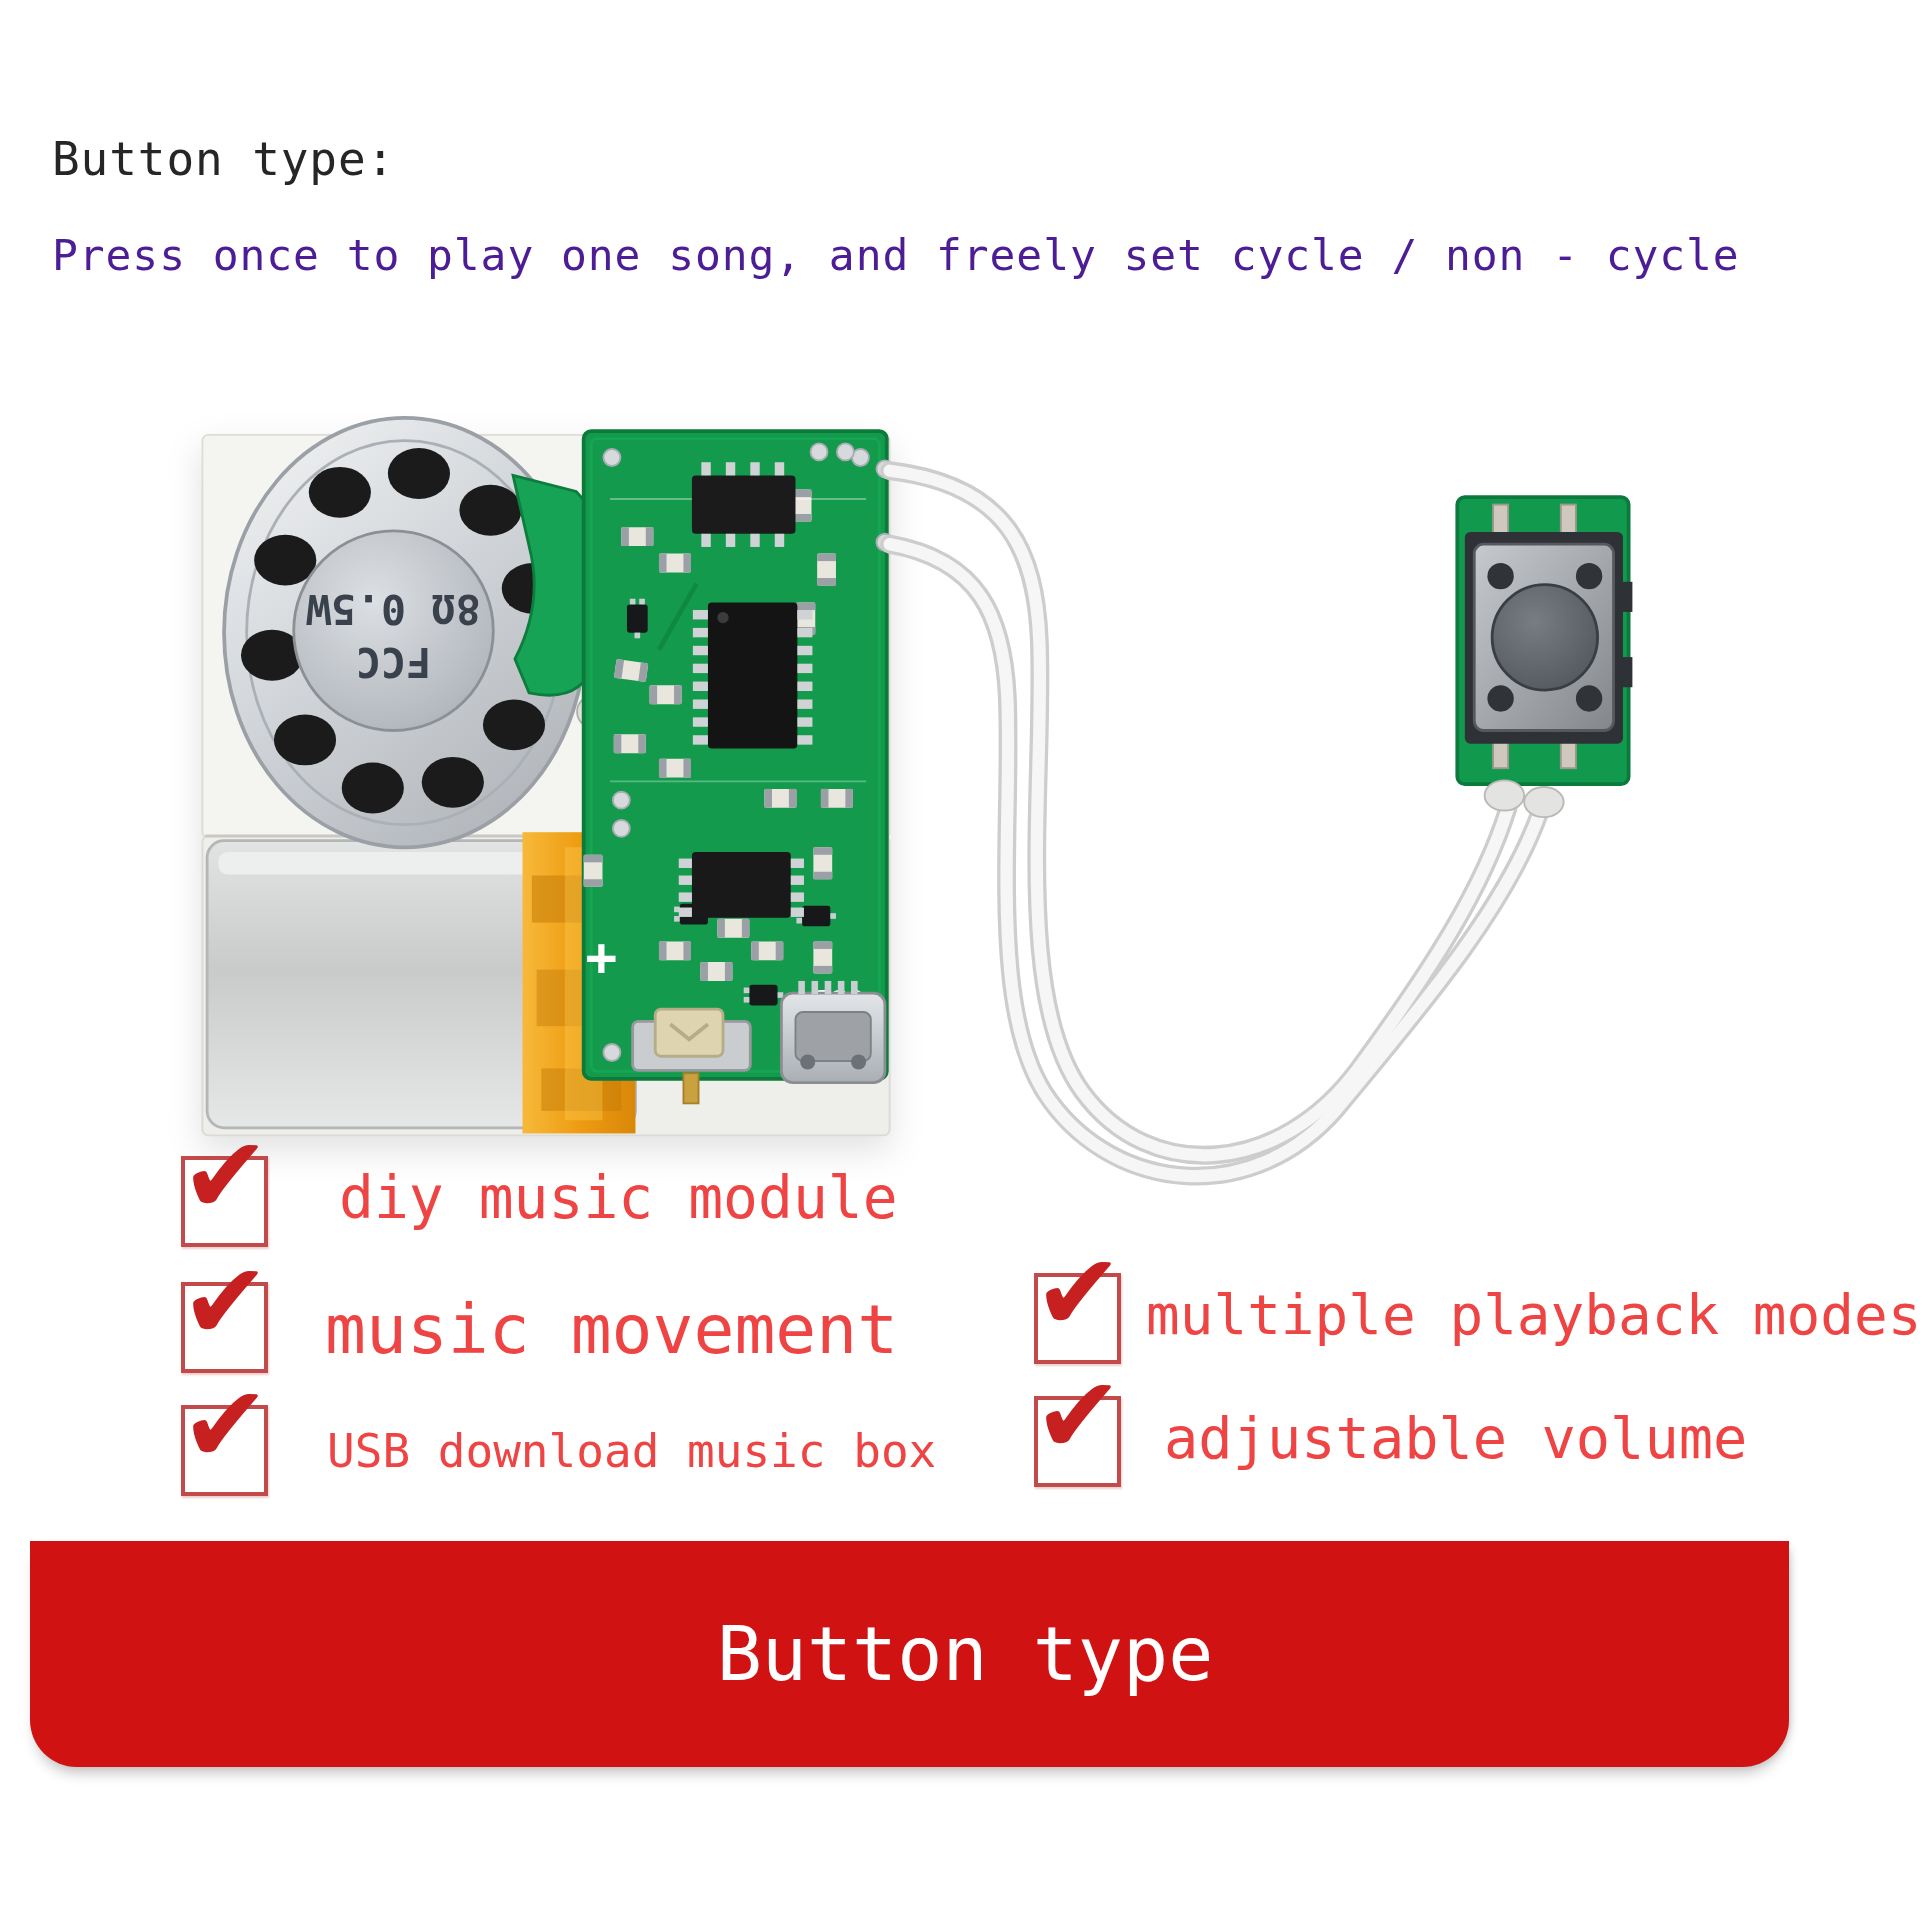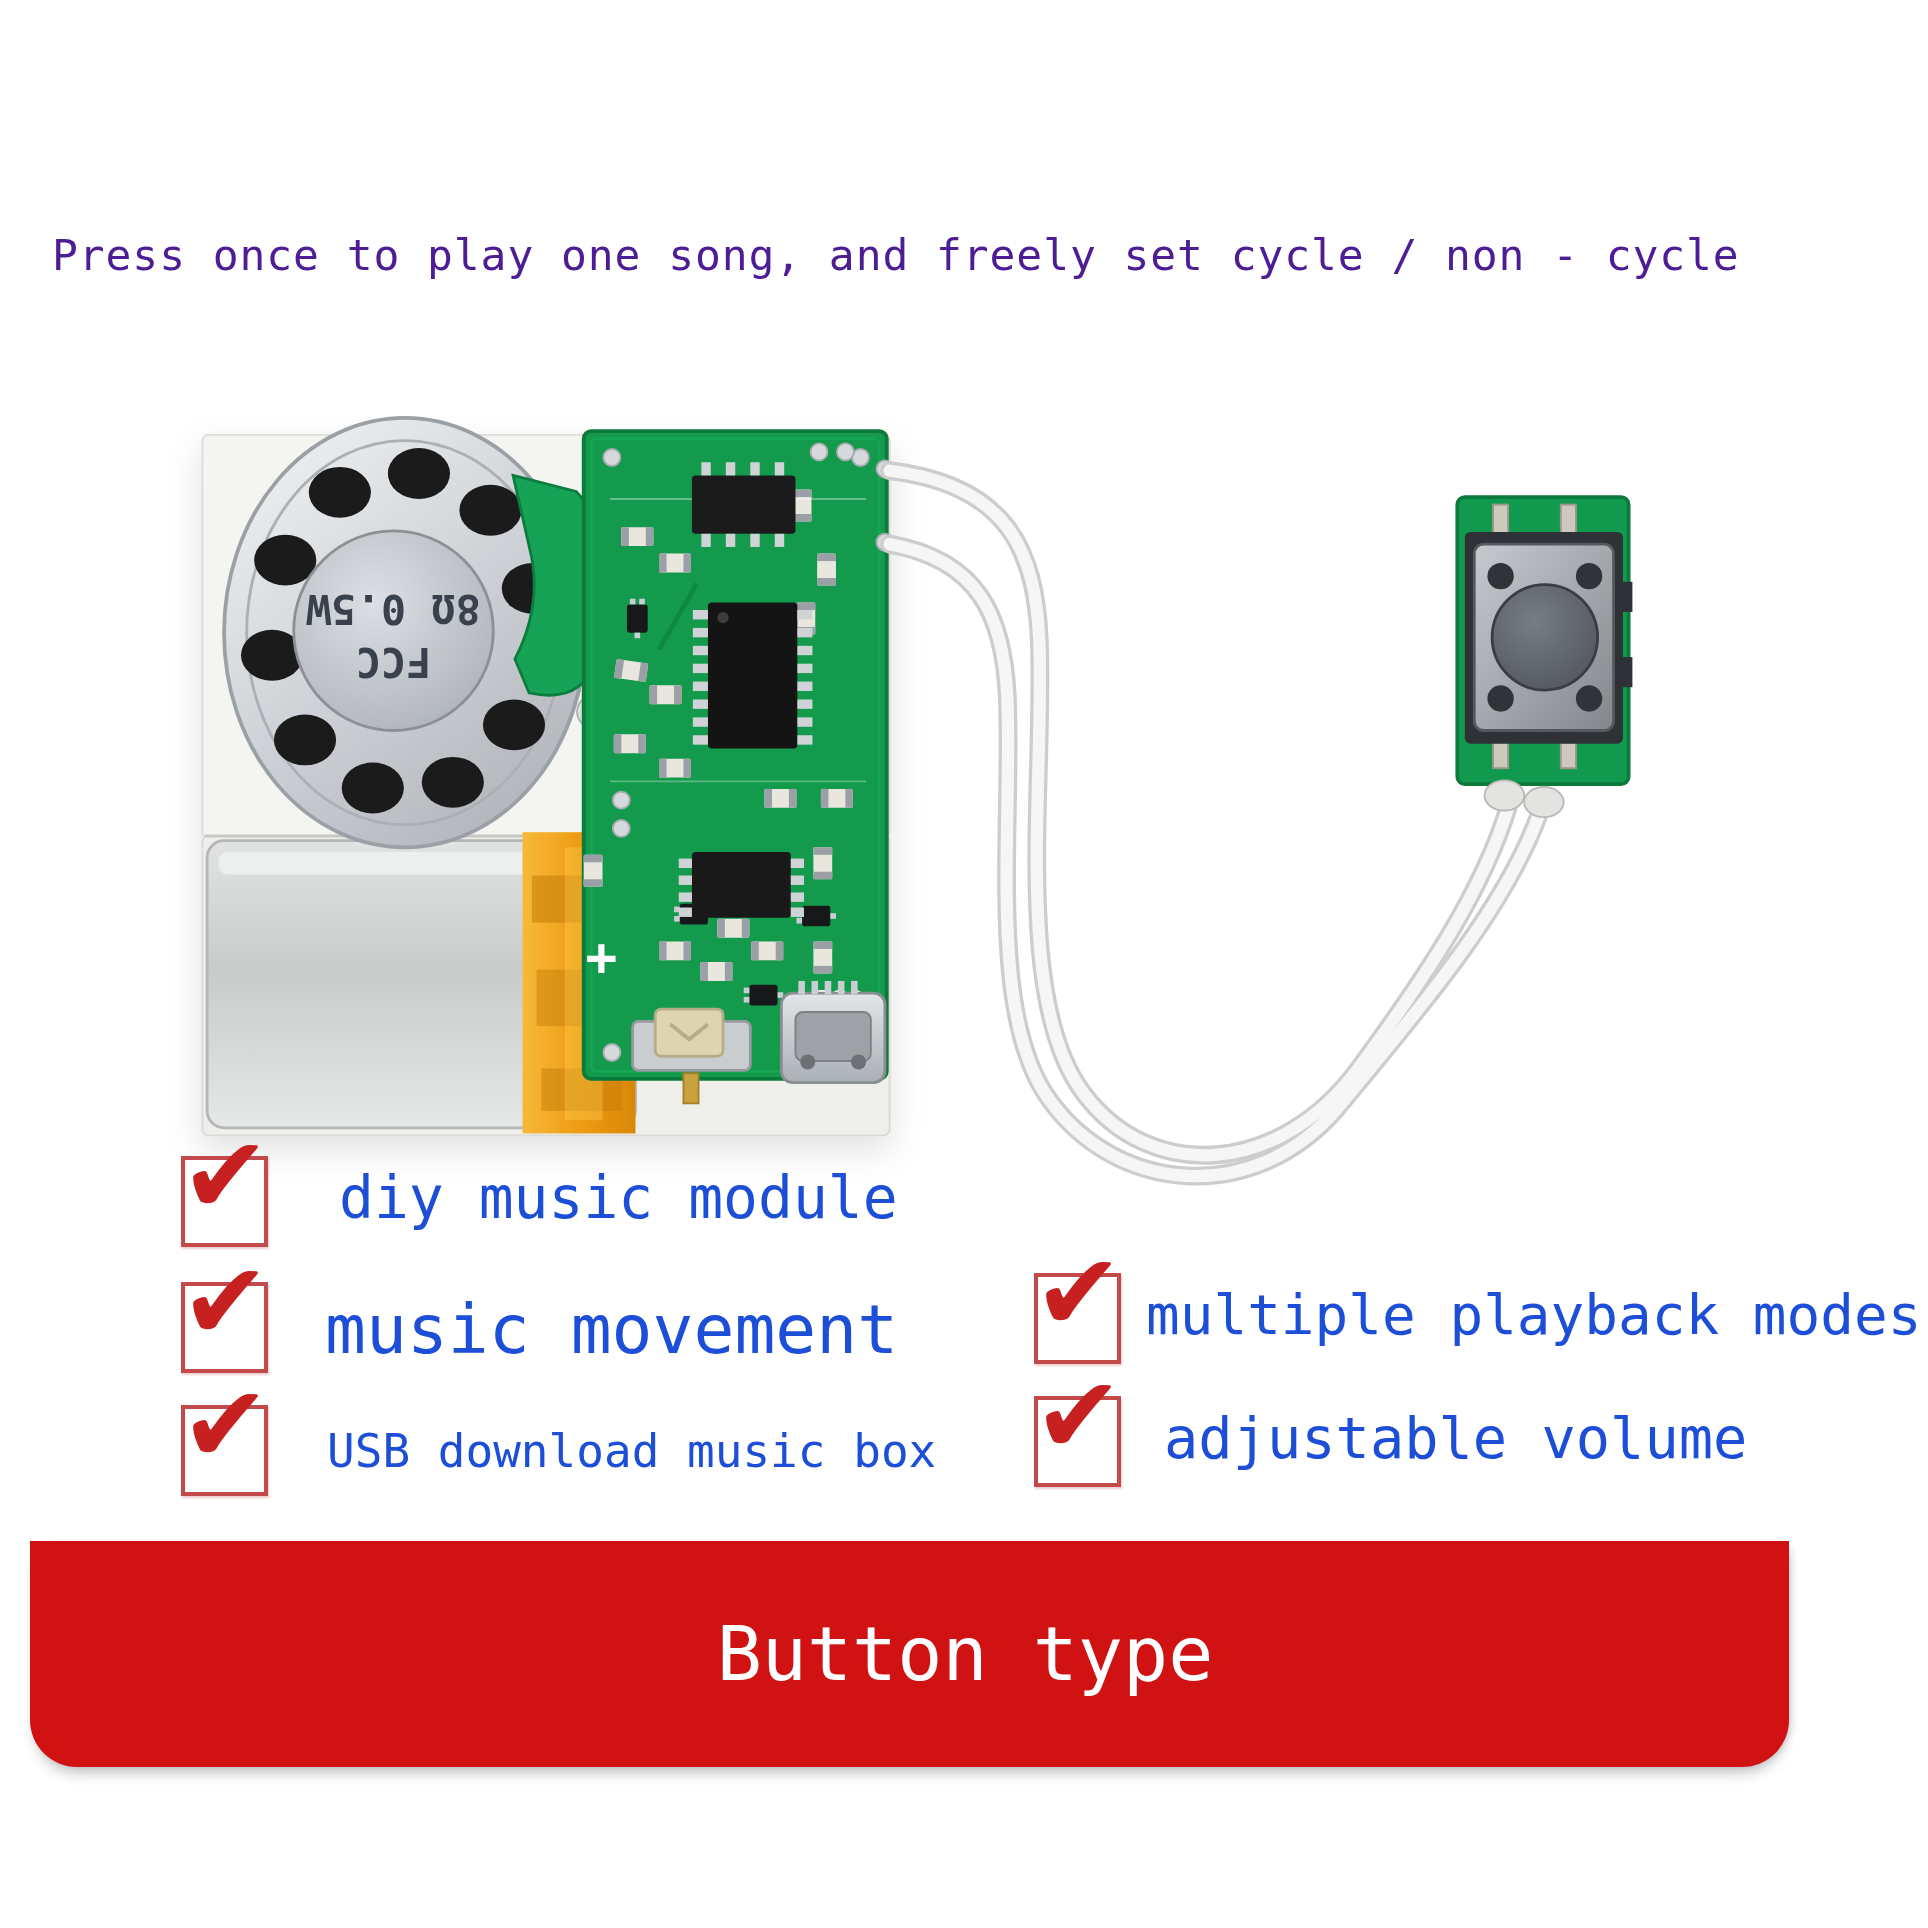--- a/index.html
+++ b/index.html
@@ -7,21 +7,21 @@
   .canvas{position:relative;width:1928px;height:1928px;background:#fff;overflow:hidden;}
 
   .title{position:absolute;left:52px;top:132px;font-size:46px;color:#262626;letter-spacing:0.9px;white-space:nowrap;}
   .subtitle{position:absolute;left:52px;top:230px;font-size:43px;color:#4c1d95;letter-spacing:0.9px;white-space:nowrap;}
 
   .photo{position:absolute;left:0;top:0;width:1928px;height:1928px;}
 
   .feature-row{position:absolute;height:104px;}
   .checkbox{position:relative;width:79px;height:83px;border:4.7px solid #c34a4a;background:#ffffff;box-shadow:0.9px 1.9px 1.9px rgba(180,60,60,.25);}
   .check{position:absolute;left:3.8px;top:-53px;font-size:122px;line-height:1;color:#c62020;font-weight:bold;}
-  .feature-label{position:absolute;white-space:nowrap;color:#1d4ed8;}
+  .feature-label{position:absolute;white-space:nowrap;color:#ef4444;}
 
   .row-l1{left:181px;top:1156px;}
   .row-l1 .feature-label{left:158px;top:7.5px;font-size:58px;}
   .row-l2{left:181px;top:1282px;}
   .row-l2 .feature-label{left:144px;top:7.5px;font-size:68px;}
   .row-l3{left:181px;top:1405px;}
   .row-l3 .feature-label{left:146px;top:19px;font-size:46px;}
   .row-r1{left:1034px;top:1273px;}
   .row-r1 .feature-label{left:112px;top:9.4px;font-size:56px;}
   .row-r2{left:1034px;top:1396px;}
@@ -31,20 +31,21 @@
           border-radius:0 0 47px 47px;box-sizing:border-box;padding-left:111px;
           display:flex;flex-direction:column;justify-content:center;gap:55px;
           box-shadow:0 11.3px 15px -7.5px rgba(0,0,0,.30), 7.5px 0 9.4px -7.5px rgba(0,0,0,.25);}
   .banner-line{color:#ffffff;font-size:75px;line-height:1;text-align:center;white-space:nowrap;}
 </style>
 </head>
 <body>
 
 <div class="canvas">
 
+  <div class="title">Button type:</div>
   <div class="subtitle">Press once to play one song, and freely set cycle / non - cycle</div>
 
   <svg class="photo" viewBox="0 0 2048 2048">
     <defs>
       <linearGradient id="gMetal" x1="0" y1="0" x2="0.7" y2="1">
         <stop offset="0" stop-color="#f4f5f6"></stop>
           <stop offset="0.55" stop-color="#cfd3d7"></stop>
           <stop offset="1" stop-color="#b3b7bc"></stop>
       </linearGradient>
       <radialGradient id="gDome" cx="0.4" cy="0.35" r="0.9">

